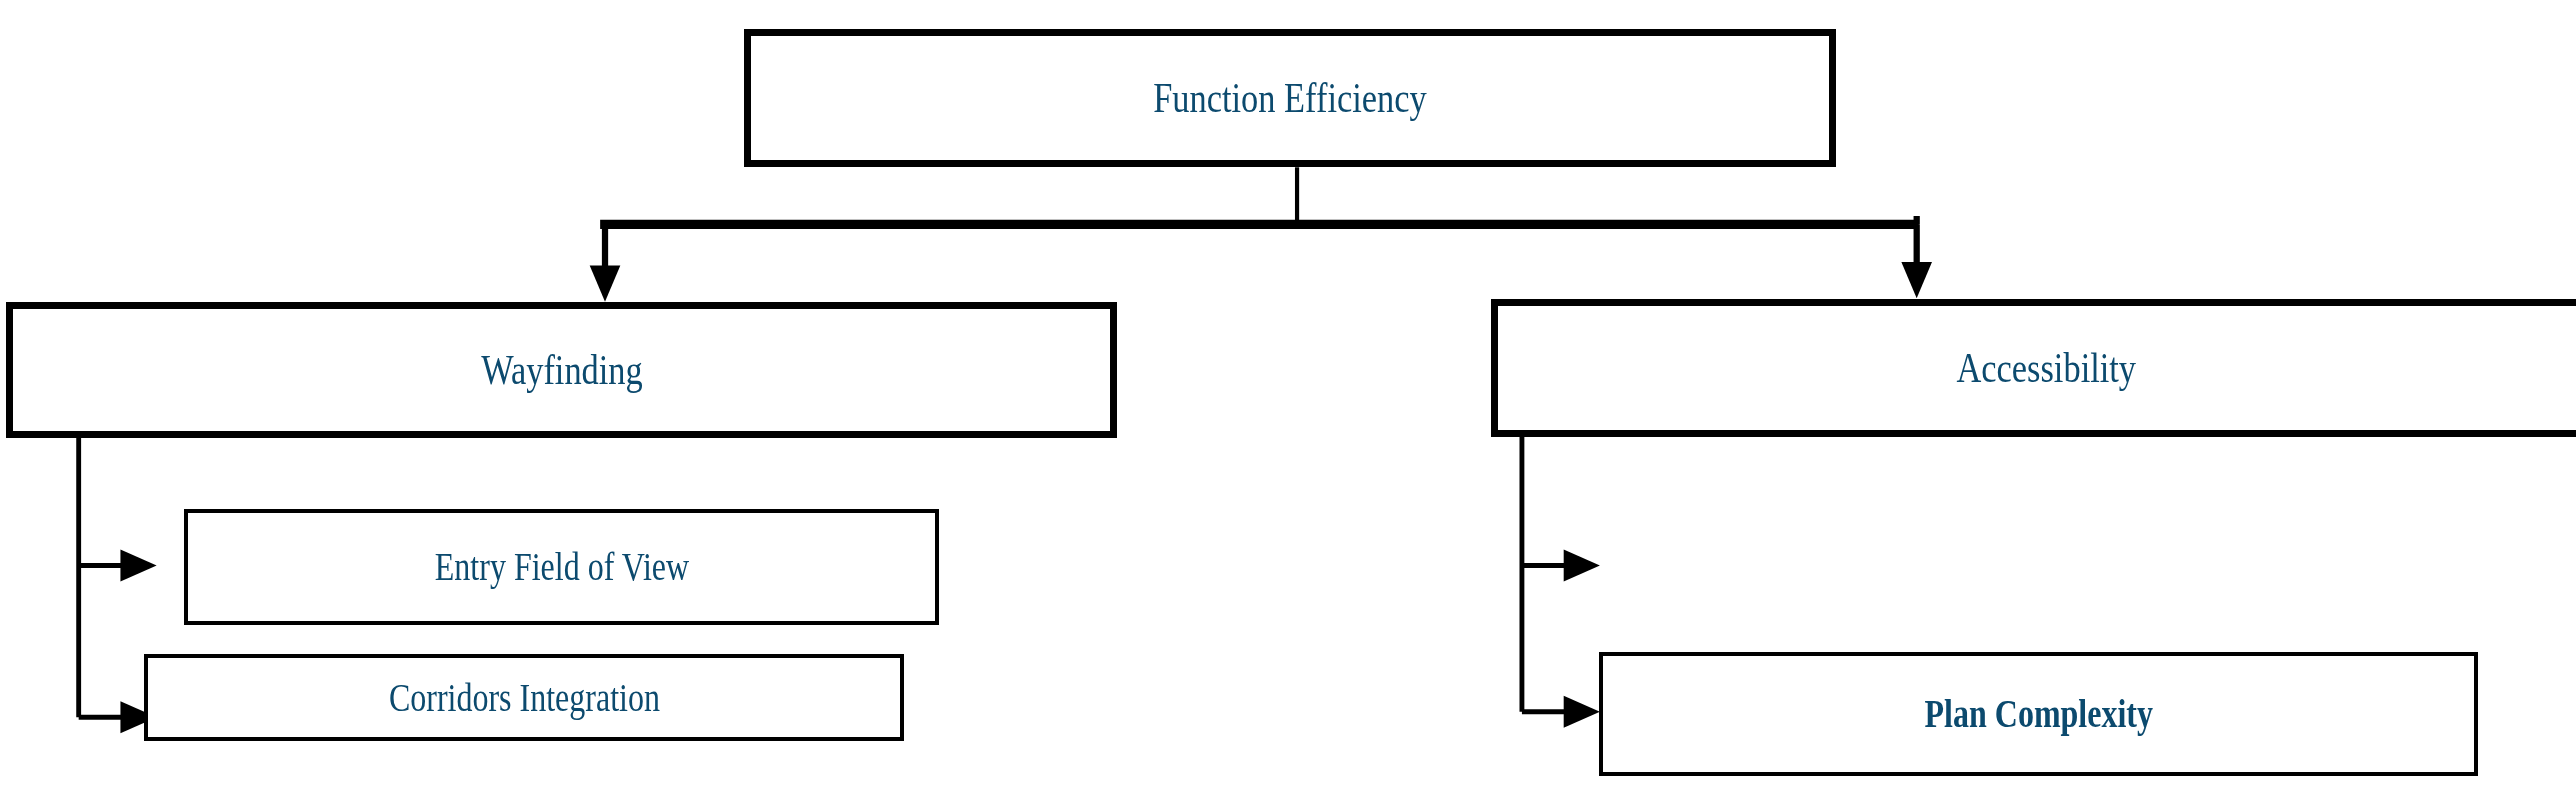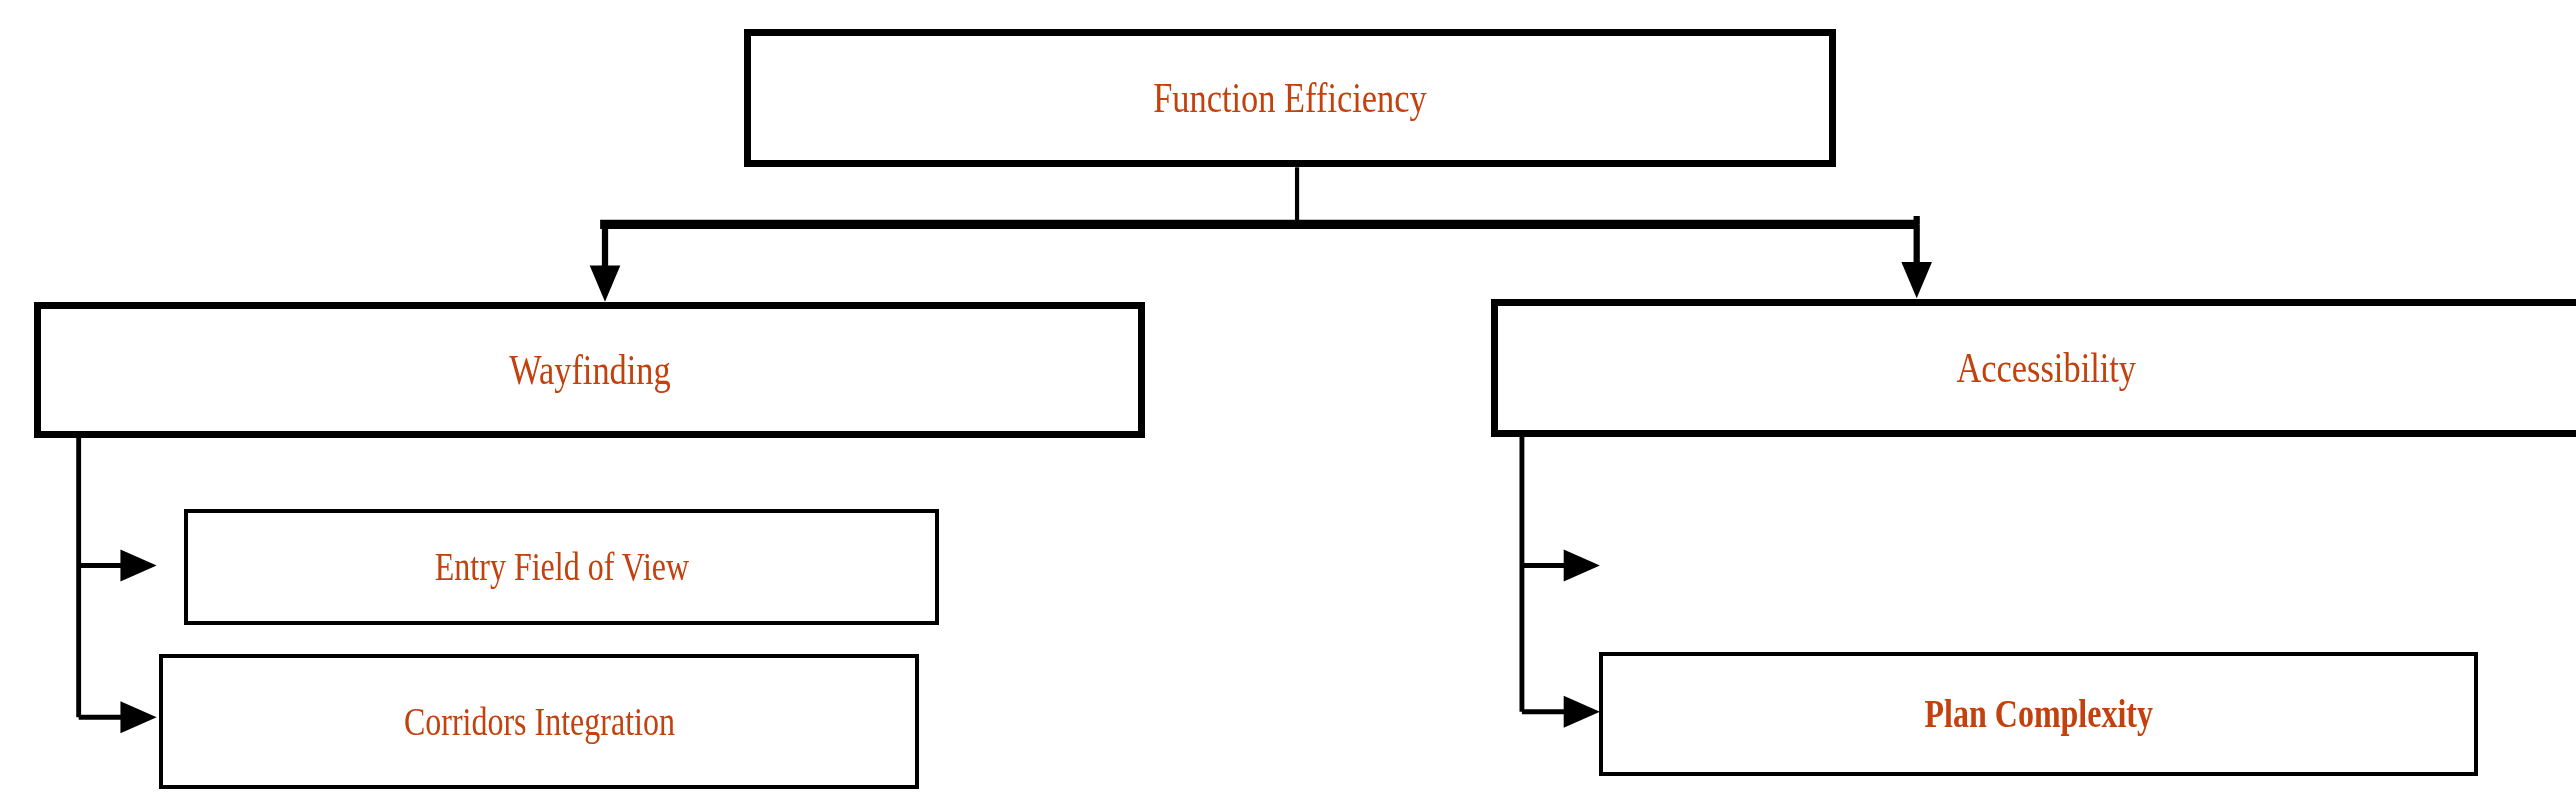--- a/index.html
+++ b/index.html
@@ -16,21 +16,21 @@
     font-family: "Liberation Serif", "DejaVu Serif", serif;
   }
   .node {
     position: absolute;
     box-sizing: border-box;
     background: #ffffff;
     border: 2.1px solid #000000;
     display: flex;
     align-items: center;
     justify-content: center;
-    color: #c2410c;
+    color: #0c4a6e;
     line-height: 1.05;
     white-space: nowrap;
   }
   
   .node.lvl1 {
     border-width: 7.7px;
     font-size: 43px;
   }
   .node.lvl2 {
     border-width: 7.7px;
@@ -82,33 +82,33 @@
     <line x1="2186" y1="812" x2="2248" y2="812" stroke="#000000" stroke-width="7"></line>
     <polygon points="2246,789 2246,835 2298,812" fill="#000000"></polygon>
     <line x1="2186" y1="1022" x2="2248" y2="1022" stroke="#000000" stroke-width="7"></line>
     <polygon points="2246,999 2246,1045 2298,1022" fill="#000000"></polygon>
   </svg>
 
   <div class="node lvl1" style="left:744px; top:29px; width:1092px; height:138px;">
     <span class="label">Function Efficiency</span>
   </div>
 
-  <div class="node lvl2" style="left:34px; top:302px; width:1111px; height:136px;">
+  <div class="node lvl2" style="left:6px; top:302px; width:1111px; height:136px;">
     <span class="label">Wayfinding</span>
   </div>
 
   <div class="node lvl2" style="left:1454px; top:299px; width:1111px; height:138px;margin-left:37px;">
     <span class="label">Accessibility</span>
   </div>
 
   <div class="node lvl3" style="left:159px; top:509px; width:755px; height:116px;margin-left:25px;">
     <span class="label">Entry Field of View</span>
   </div>
 
-  <div class="node lvl3" style="left:159px; top:654px; width:760px; height:135px;">
+  <div class="node lvl3" style="left:144px; top:654px; width:760px; height:87px;">
     <span class="label">Corridors Integration</span>
   </div>
 
 
   <div class="node lvl3" style="left:1599px; top:652px; width:879px; height:124px;font-weight:bold;">
     <span class="label">Plan Complexity</span>
   </div>
 
 </div>
 

